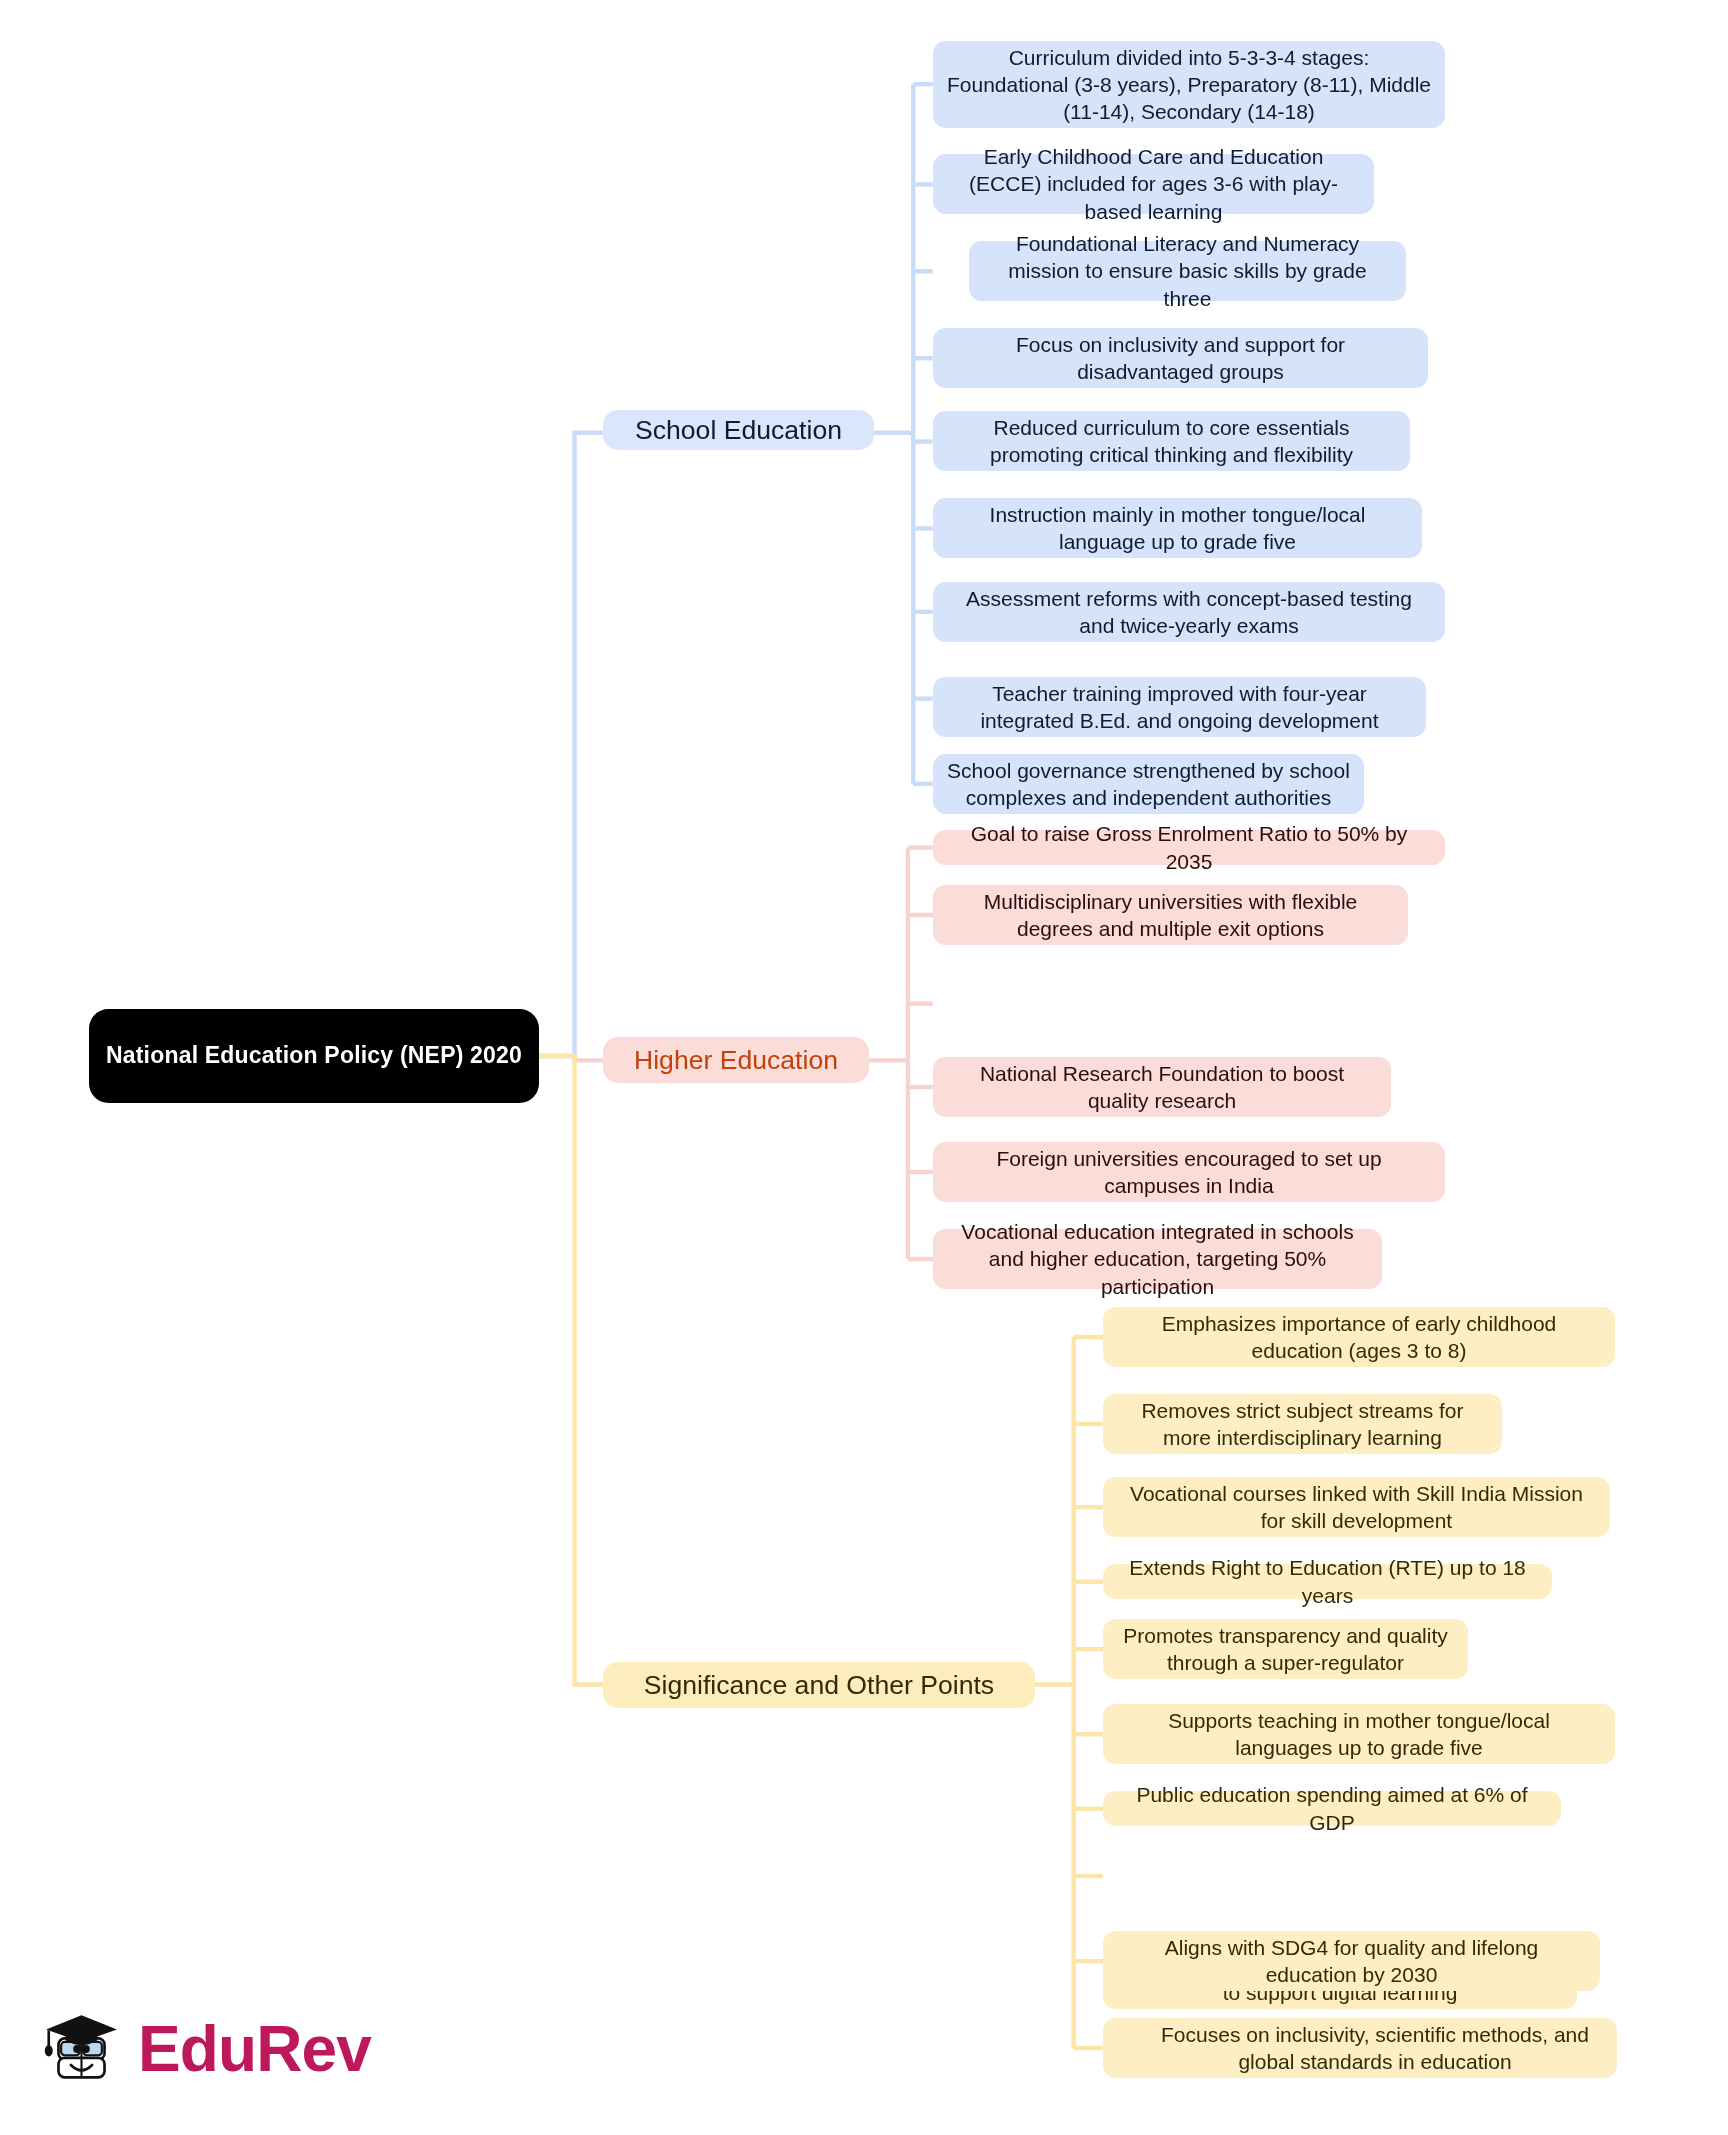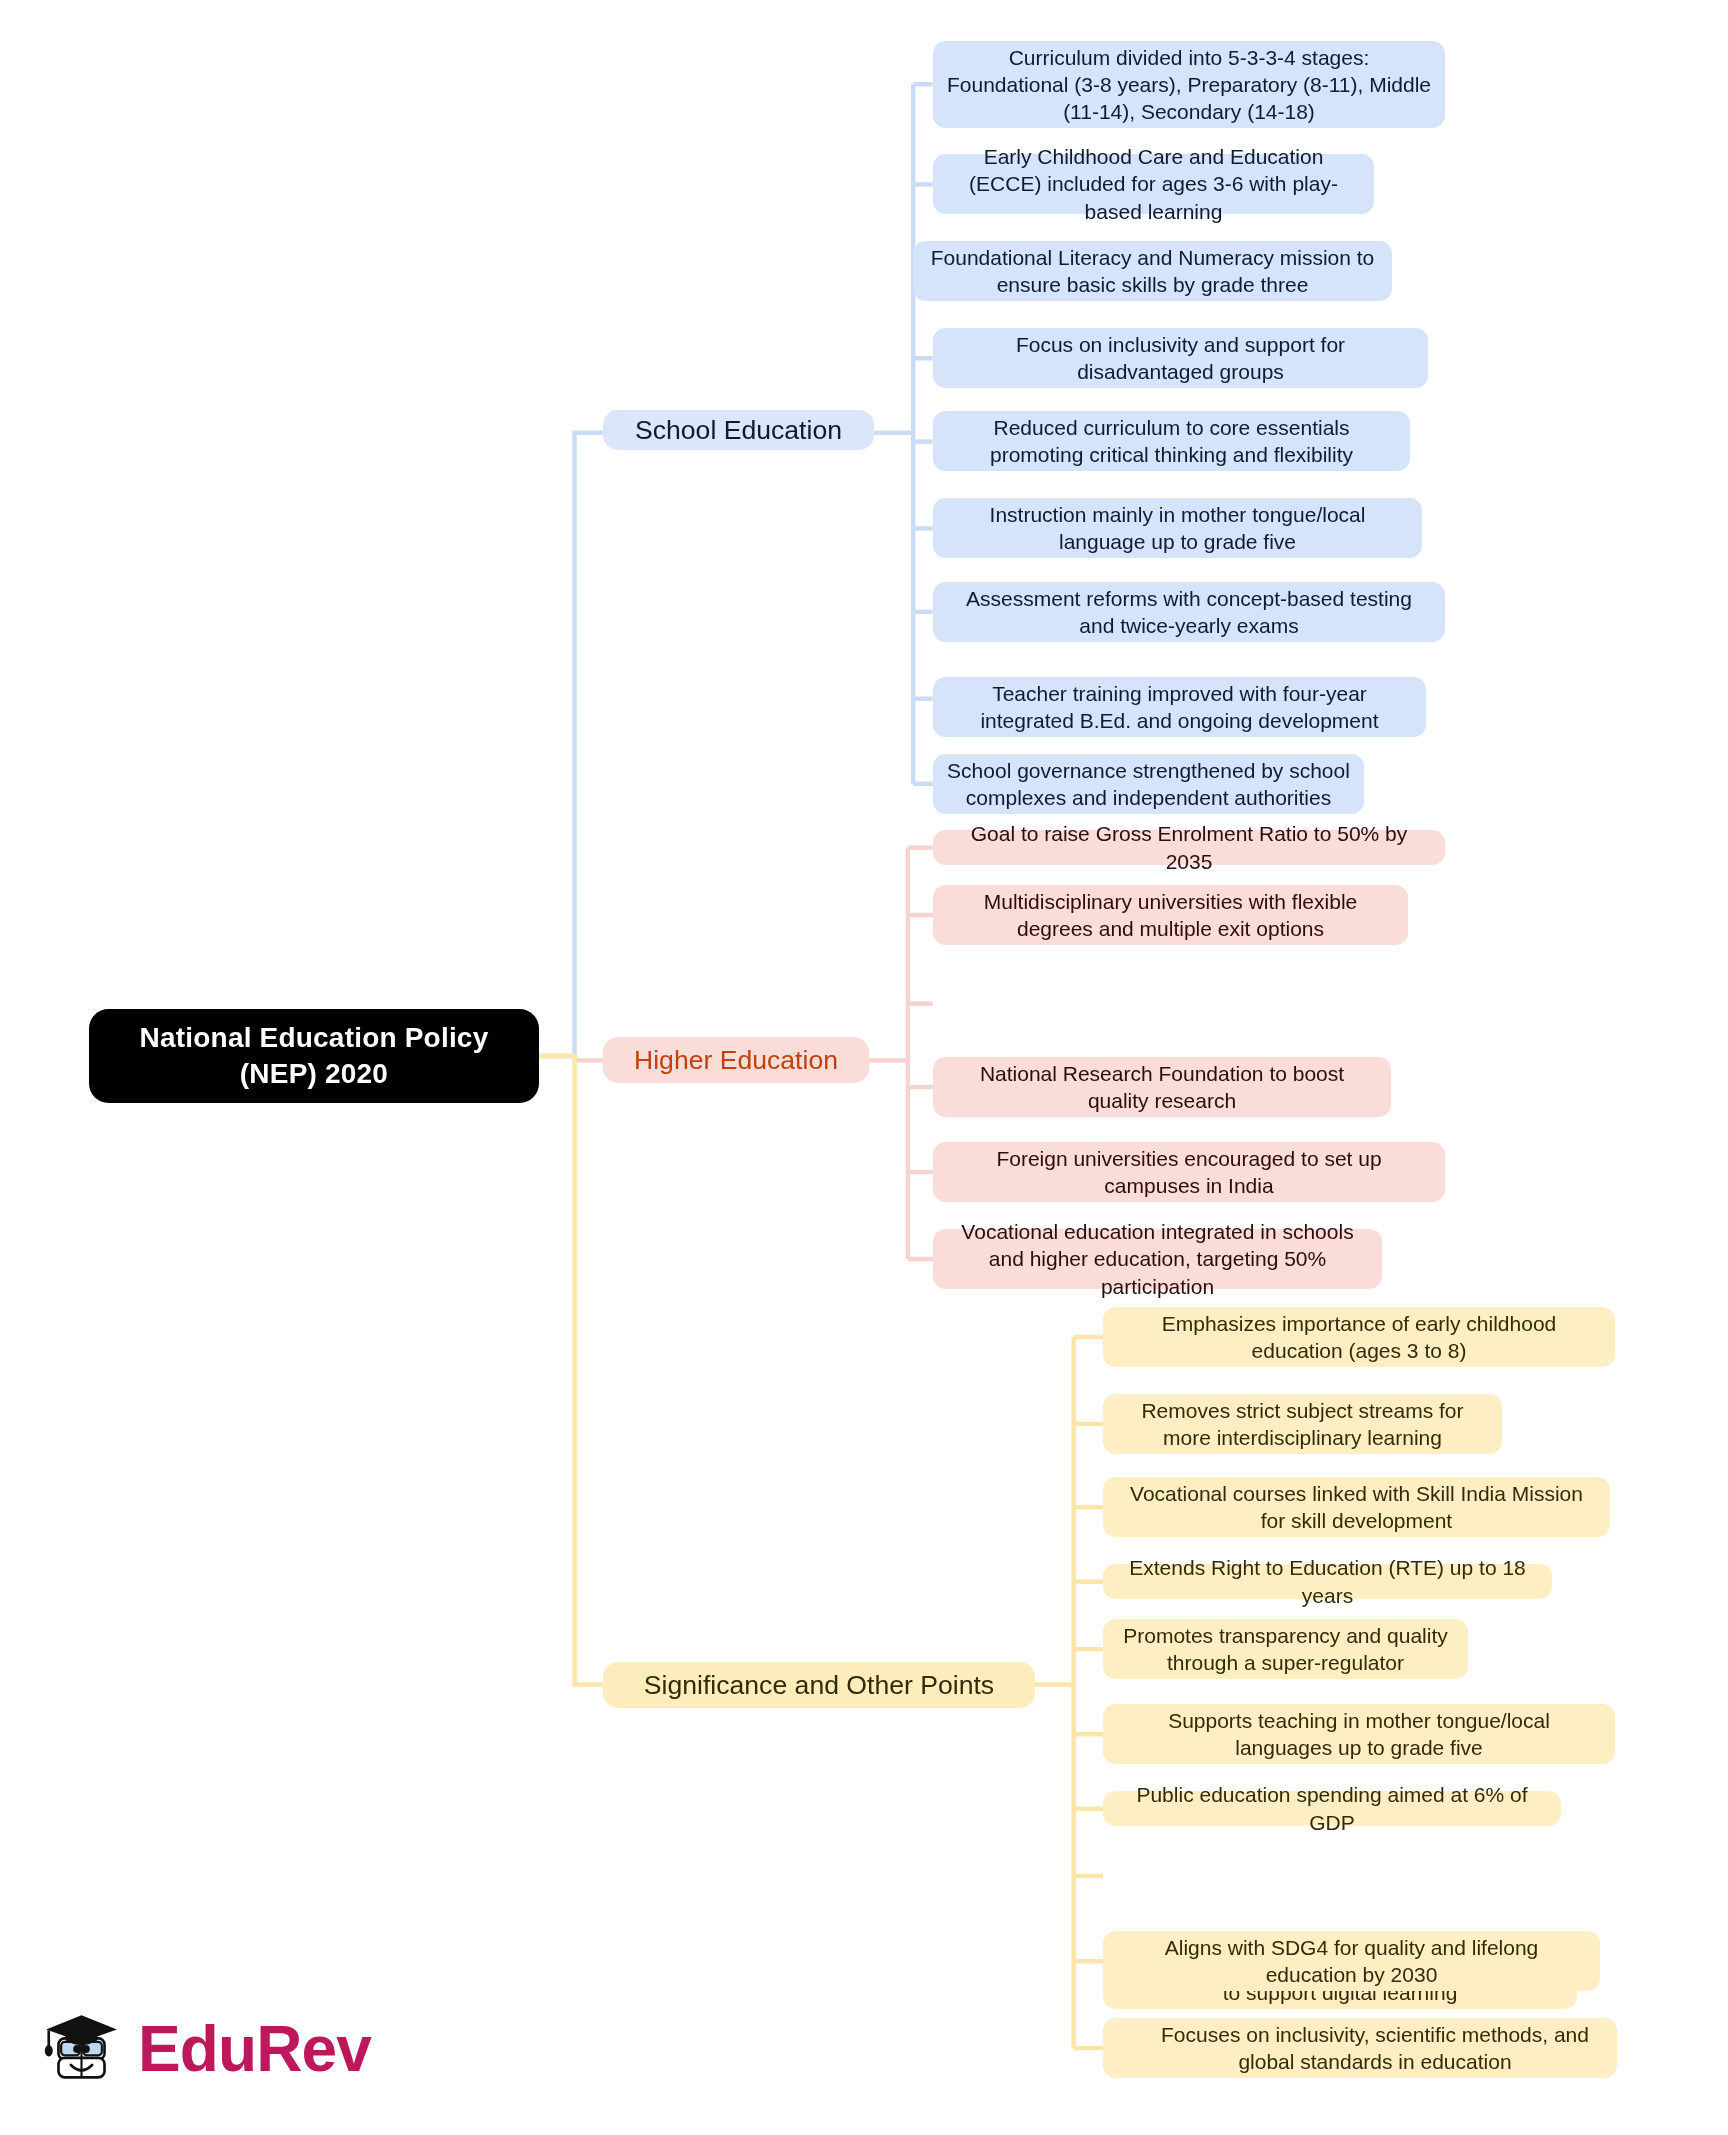--- a/index.html
+++ b/index.html
@@ -13,21 +13,21 @@
 
   .node{
     position:absolute;box-sizing:border-box;
     display:flex;align-items:center;justify-content:center;
     text-align:center;line-height:1.30;
   }
 
   
   .root{
     background:#000000;color:#ffffff;border-radius:19.5px;
-    font-size:28px;font-weight:bold;padding:8.9px 16px;letter-spacing:0.2px;
+    font-size:23px;font-weight:bold;padding:8.9px 16px;letter-spacing:0.2px;
   }
 
   
   .branch{
     border-radius:15px;font-size:26.6px;padding:4.4px 14px;white-space:nowrap;
   }
   .branch.blue  {background:#dbe6fa;color:#0e1b33;}
   .branch.pink  {background:#fadcd9;color:#c2410c;}
   .branch.yellow{background:#fdedbd;color:#332b08;}
 
@@ -81,21 +81,21 @@
       <path d="M 1211 1956 H 1244" stroke="#fbe6a8" stroke-width="5" fill="none" stroke-linecap="butt"></path>
       <path d="M 1211 2040 H 1244" stroke="#fbe6a8" stroke-width="5" fill="none" stroke-linecap="butt"></path>
       <path d="M 1211 2116 H 1244" stroke="#fbe6a8" stroke-width="5" fill="none" stroke-linecap="butt"></path>
       <path d="M 1211 2212 H 1244" stroke="#fbe6a8" stroke-width="5" fill="none" stroke-linecap="butt"></path>
       <path d="M 1211 2310 H 1244" stroke="#fbe6a8" stroke-width="5" fill="none" stroke-linecap="butt"></path>
     </svg>
 <div class="node root" style="left: 89px; top: 1009px; width: 450px; height: 94px;">National Education Policy (NEP) 2020</div>
     <div class="node branch blue" style="left: 603px; top: 410px; width: 271px; height: 40px;">School Education</div>
     <div class="node leaf blue" style="left: 933px; top: 41px; width: 512px; height: 87px;">Curriculum divided into 5-3-3-4 stages: Foundational (3-8 years), Preparatory (8-11), Middle (11-14), Secondary (14-18)</div>
     <div class="node leaf blue" style="left: 933px; top: 154px; width: 441px; height: 60px;">Early Childhood Care and Education (ECCE) included for ages 3-6 with play-based learning</div>
-    <div class="node leaf blue" style="left: 913px; top: 241px; width: 479px; height: 60px;">Foundational Literacy and Numeracy mission to ensure basic skills by grade three</div>
+    <div class="node leaf blue" style="left: 969px; top: 241px; width: 437px; height: 60px;">Foundational Literacy and Numeracy mission to ensure basic skills by grade three</div>
     <div class="node leaf blue" style="left: 933px; top: 328px; width: 495px; height: 60px;">Focus on inclusivity and support for disadvantaged groups</div>
     <div class="node leaf blue" style="left: 933px; top: 411px; width: 477px; height: 60px;">Reduced curriculum to core essentials promoting critical thinking and flexibility</div>
     <div class="node leaf blue" style="left: 933px; top: 498px; width: 489px; height: 60px;">Instruction mainly in mother tongue/local language up to grade five</div>
     <div class="node leaf blue" style="left: 933px; top: 582px; width: 512px; height: 60px;">Assessment reforms with concept-based testing and twice-yearly exams</div>
     <div class="node leaf blue" style="left: 933px; top: 669px; width: 493px; height: 60px; margin-top: 8px;">Teacher training improved with four-year integrated B.Ed. and ongoing development</div>
     <div class="node leaf blue" style="left: 933px; top: 754px; width: 431px; height: 60px;">School governance strengthened by school complexes and independent authorities</div>
     <div class="node branch pink" style="left: 603px; top: 1037px; width: 266px; height: 46px;">Higher Education</div>
     <div class="node leaf pink" style="left: 933px; top: 830px; width: 512px; height: 35px;">Goal to raise Gross Enrolment Ratio to 50% by 2035</div>
     <div class="node leaf pink" style="left: 933px; top: 885px; width: 475px; height: 60px;">Multidisciplinary universities with flexible degrees and multiple exit options</div>
     <div class="node leaf pink" style="left: 933px; top: 1057px; width: 458px; height: 60px;">National Research Foundation to boost quality research</div>

